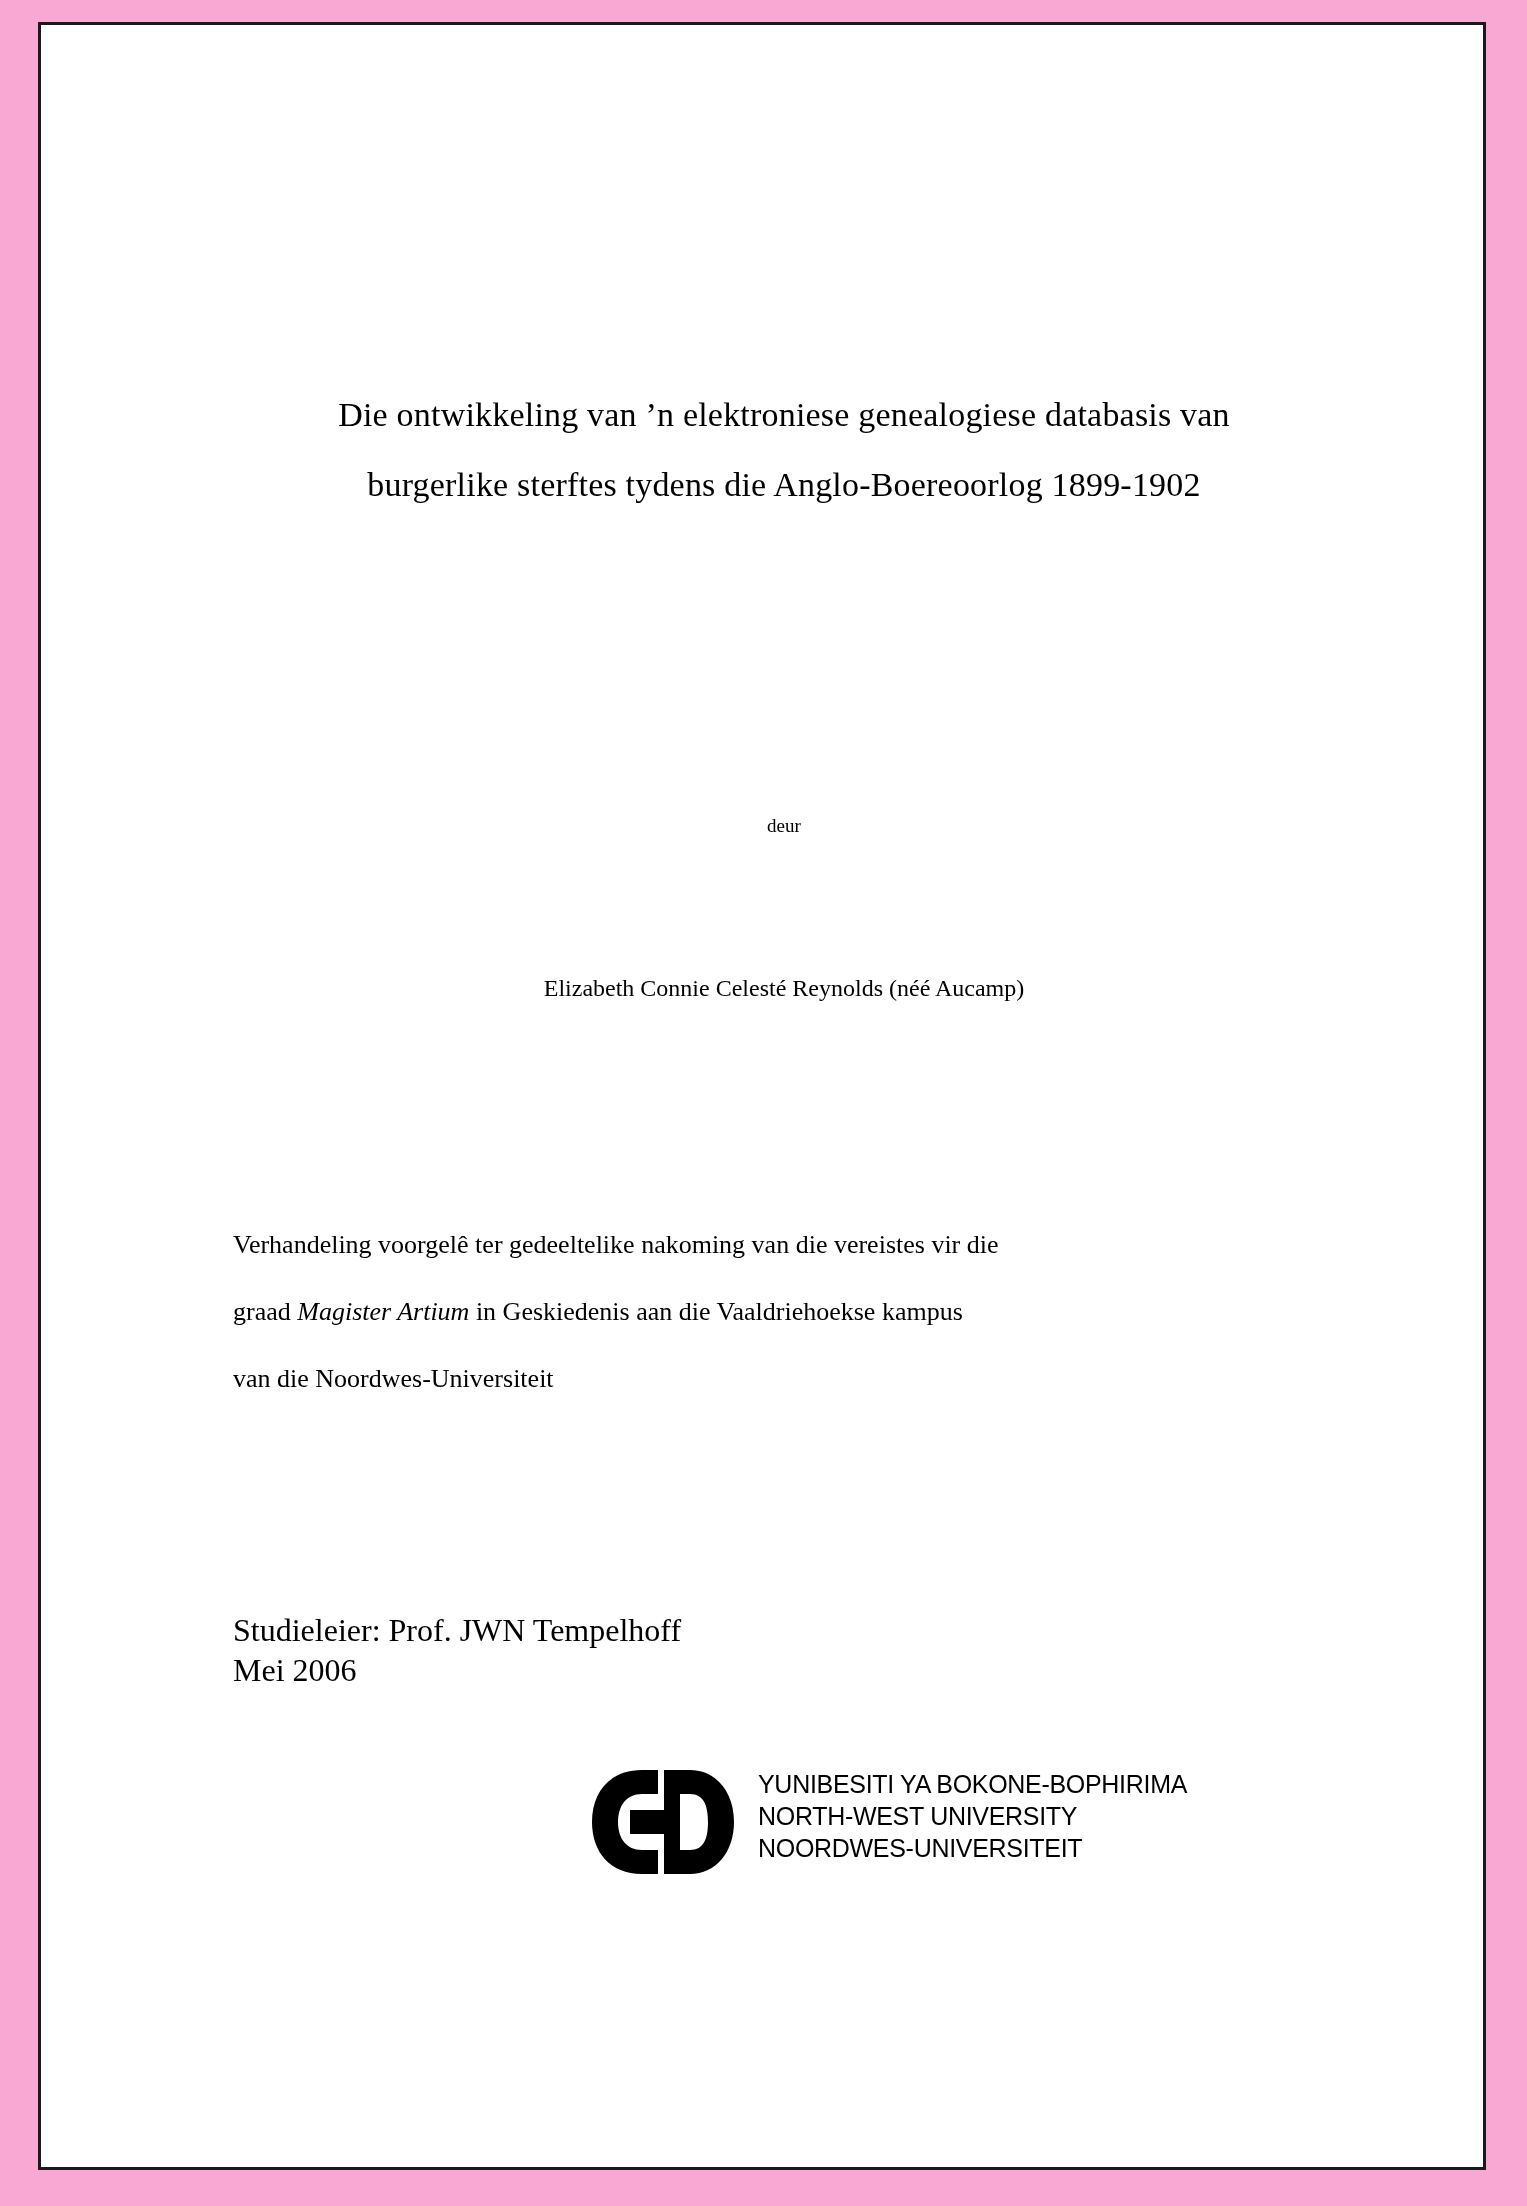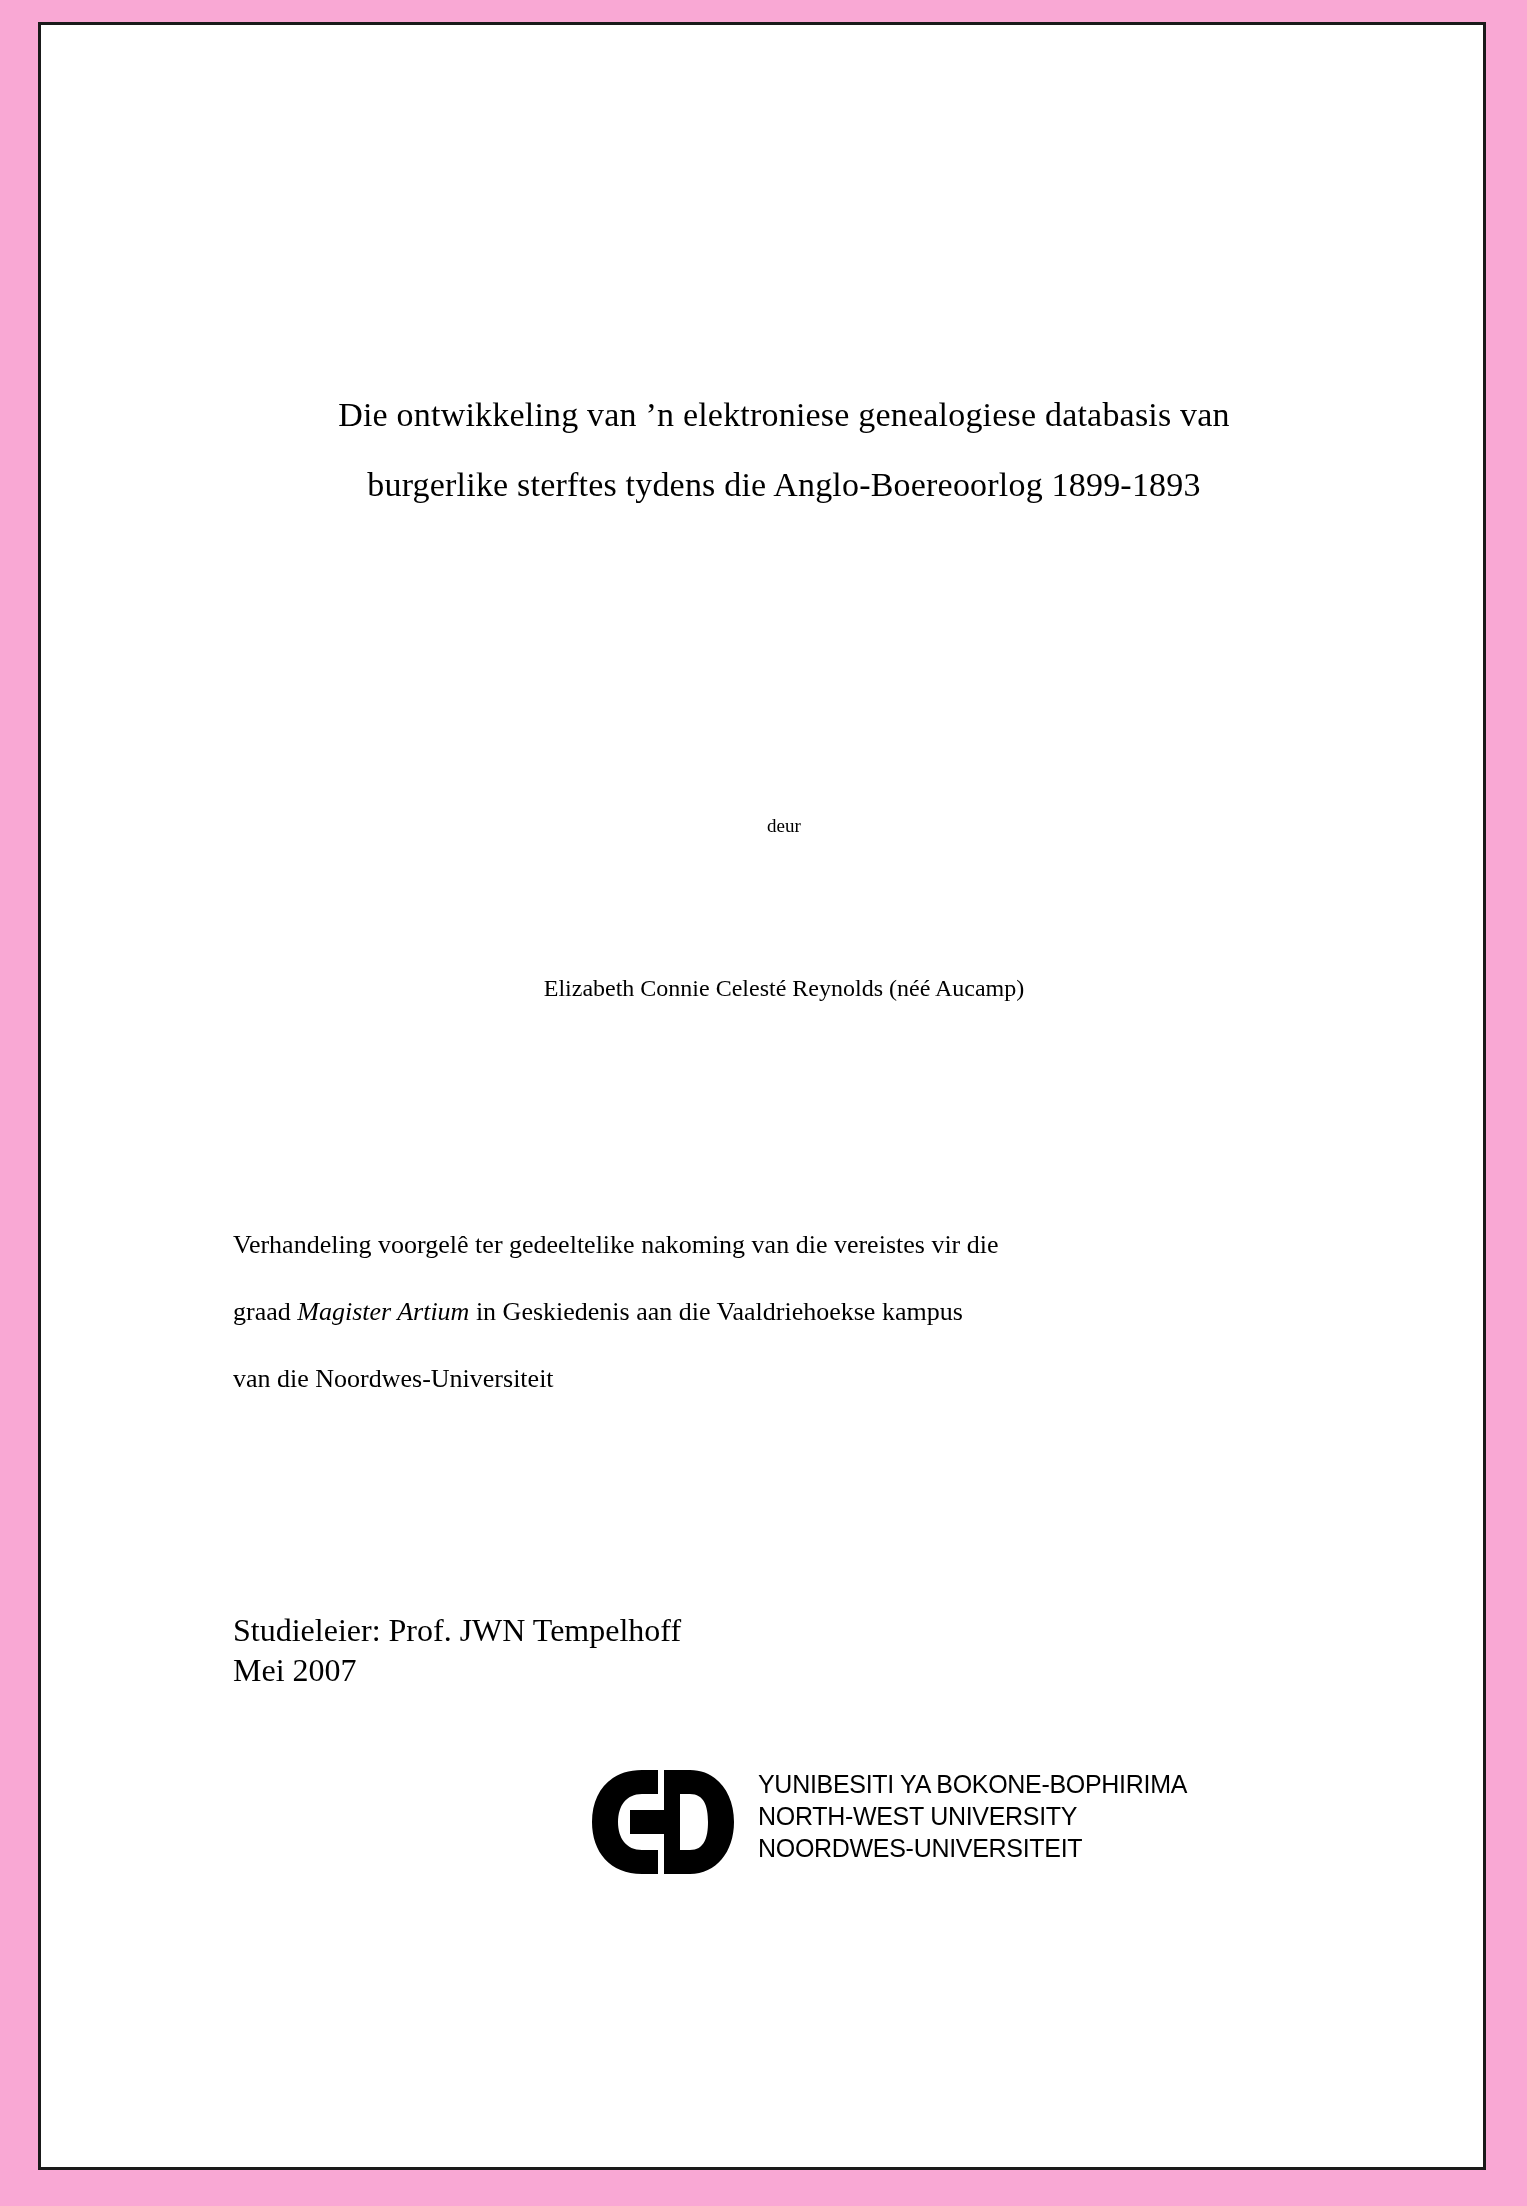--- a/index.html
+++ b/index.html
@@ -132,36 +132,36 @@
 </style>
 </head>
 <body>
 
 <div class="page-scan">
   <div class="page-frame">
     <div class="page-inner">
 
       <div class="title-block">
         <div class="title-line">Die ontwikkeling van ’n elektroniese genealogiese databasis van</div>
-        <div class="title-line">burgerlike sterftes tydens die Anglo-Boereoorlog 1899-1893</div>
+        <div class="title-line">burgerlike sterftes tydens die Anglo-Boereoorlog 1899-1902</div>
       </div>
 
       <div class="byline-deur">deur</div>
 
       <div class="author-name">Elizabeth Connie Celesté Reynolds (néé Aucamp)</div>
 
       <div class="declaration">
         <div class="just">Verhandeling voorgelê ter gedeeltelike nakoming van die vereistes vir die</div>
         <div class="flow"><span>graad </span><i>Magister Artium</i><span> in Geskiedenis aan die Vaaldriehoekse kampus</span></div>
         <div class="flow">van die Noordwes-Universiteit</div>
       </div>
 
       <div class="supervisor-block">
         <div>Studieleier: Prof. JWN Tempelhoff</div>
-        <div>Mei 2007</div>
+        <div>Mei 2006</div>
       </div>
 
       <div class="logo-block">
         <svg class="logo-mark" viewBox="0 0 160 112">
           <path d="M56 4 C24 4 6 26 6 56 C6 86 24 108 56 108 L72 108 L72 84 L56 84 C40 84 32 72 32 56 C32 40 40 28 56 28 L72 28 L72 4 Z" fill="#000000"></path>
           <rect x="44" y="44" width="46" height="24" fill="#000000"></rect>
           <path d="M88 4 L104 4 C130 4 148 26 148 56 C148 86 130 108 104 108 L88 108 L88 84 L104 84 C118 84 122 72 122 56 C122 40 118 28 104 28 L88 28 Z" fill="#000000"></path>
           <rect x="78" y="4" width="16" height="104" fill="#000000"></rect>
         </svg>
         <div class="logo-text">

